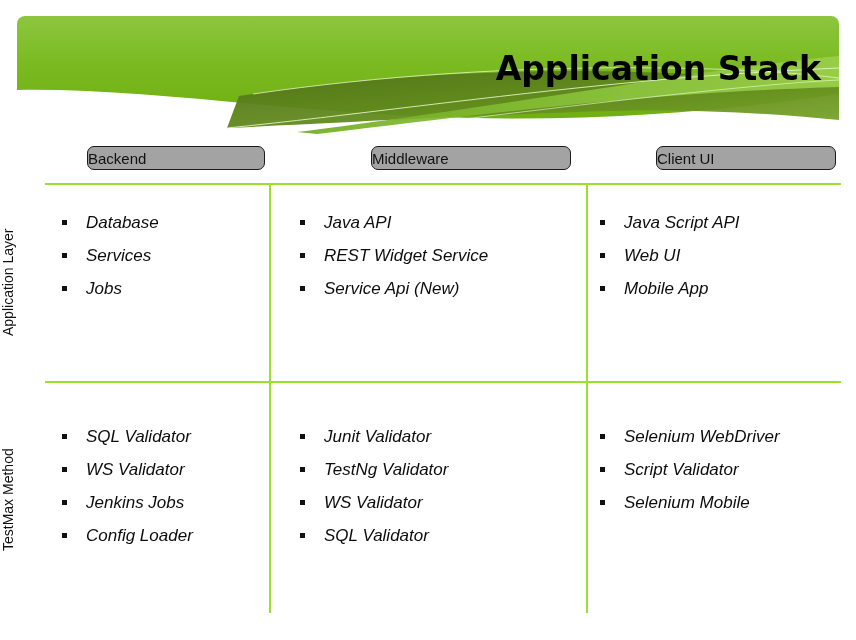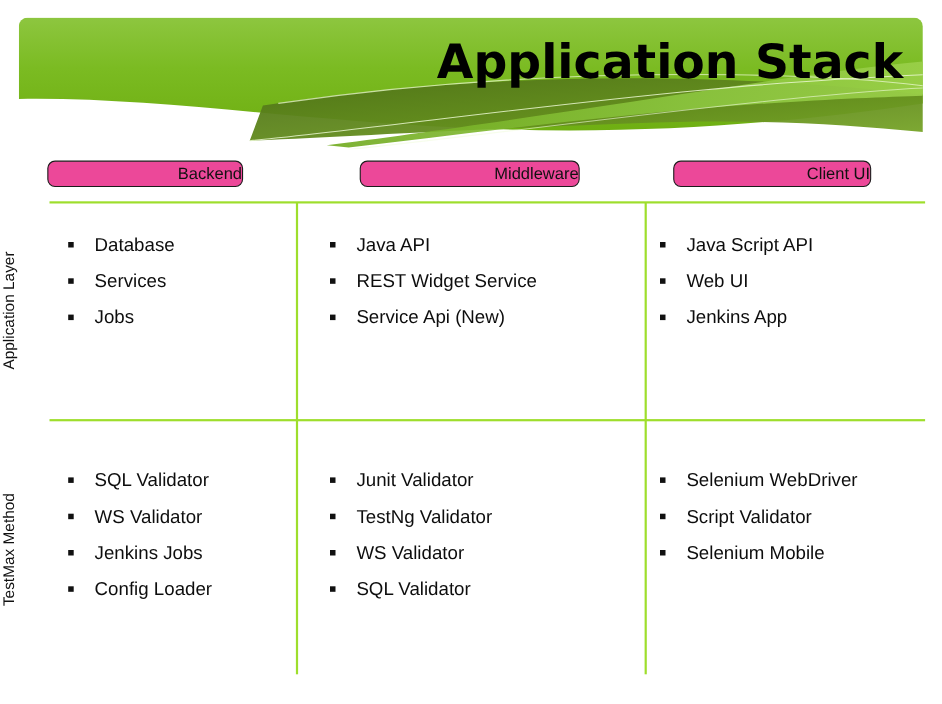--- a/index.html
+++ b/index.html
@@ -25,48 +25,49 @@
     height: 120px;
   }
   .banner svg {
     display: block;
     width: 822px;
     height: 120px;
   }
   .banner-title {
     position: absolute;
     right: 18px;
-    top: 16px;
-    font-size: 43px;
+    top: 33px;
+    font-size: 33px;
     font-weight: bold;
     letter-spacing: 0px;
     color: #000000;
     font-family: "DejaVu Sans", sans-serif;
     white-space: nowrap;
   }
 
   
   .pill-row {
     position: absolute;
     left: 0;
     top: 146px;
     width: 856px;
     height: 28px;
   }
   .pill {
     position: absolute;
     height: 24px;
     line-height: 24px;
-    text-align: right;
-    background: #ec4899;
+    text-align: left;
+    background: #a3a3a3;
     border: 1.6px solid #1b1b1b;
     border-radius: 7px;
     font-size: 15px;
     color: #111111;
     box-sizing: border-box;
+    margin-left: 44px;
   }
   .pill-1 { left: 43px;  width: 178px; }
   .pill-2 { left: 327px; width: 200px; }
   .pill-3 { left: 612px; width: 180px; }
 
   
   .hline {
     position: absolute;
     background: #9ede2c;
     height: 2px;
@@ -92,20 +93,21 @@
     transform: rotate(180deg);
     text-align: center;
     white-space: nowrap;
   }
   .side-label-1 { top: 190px; height: 185px; }
   .side-label-2 { top: 390px; height: 220px; }
 
   
   .cell {
     position: absolute;
+    font-style: italic;
   }
   .cell ul {
     list-style: none;
     margin: 0;
     padding: 0;
   }
   .cell li {
     position: relative;
     padding-left: 26px;
     font-size: 17px;
@@ -199,21 +201,21 @@
     <li><span class="bullet"></span><span>Java API</span></li>
     <li><span class="bullet"></span><span>REST Widget Service</span></li>
     <li><span class="bullet"></span><span>Service Api (New)</span></li>
   </ul>
 </div>
 
 <div class="cell row-1 col-3">
   <ul>
     <li><span class="bullet"></span><span>Java Script API</span></li>
     <li><span class="bullet"></span><span>Web UI</span></li>
-    <li><span class="bullet"></span><span>Jenkins App</span></li>
+    <li><span class="bullet"></span><span>Mobile App</span></li>
   </ul>
 </div>
 
 <div class="cell row-2 col-1">
   <ul>
     <li><span class="bullet"></span><span>SQL Validator</span></li>
     <li><span class="bullet"></span><span>WS Validator</span></li>
     <li><span class="bullet"></span><span>Jenkins Jobs</span></li>
     <li><span class="bullet"></span><span>Config Loader</span></li>
   </ul>

